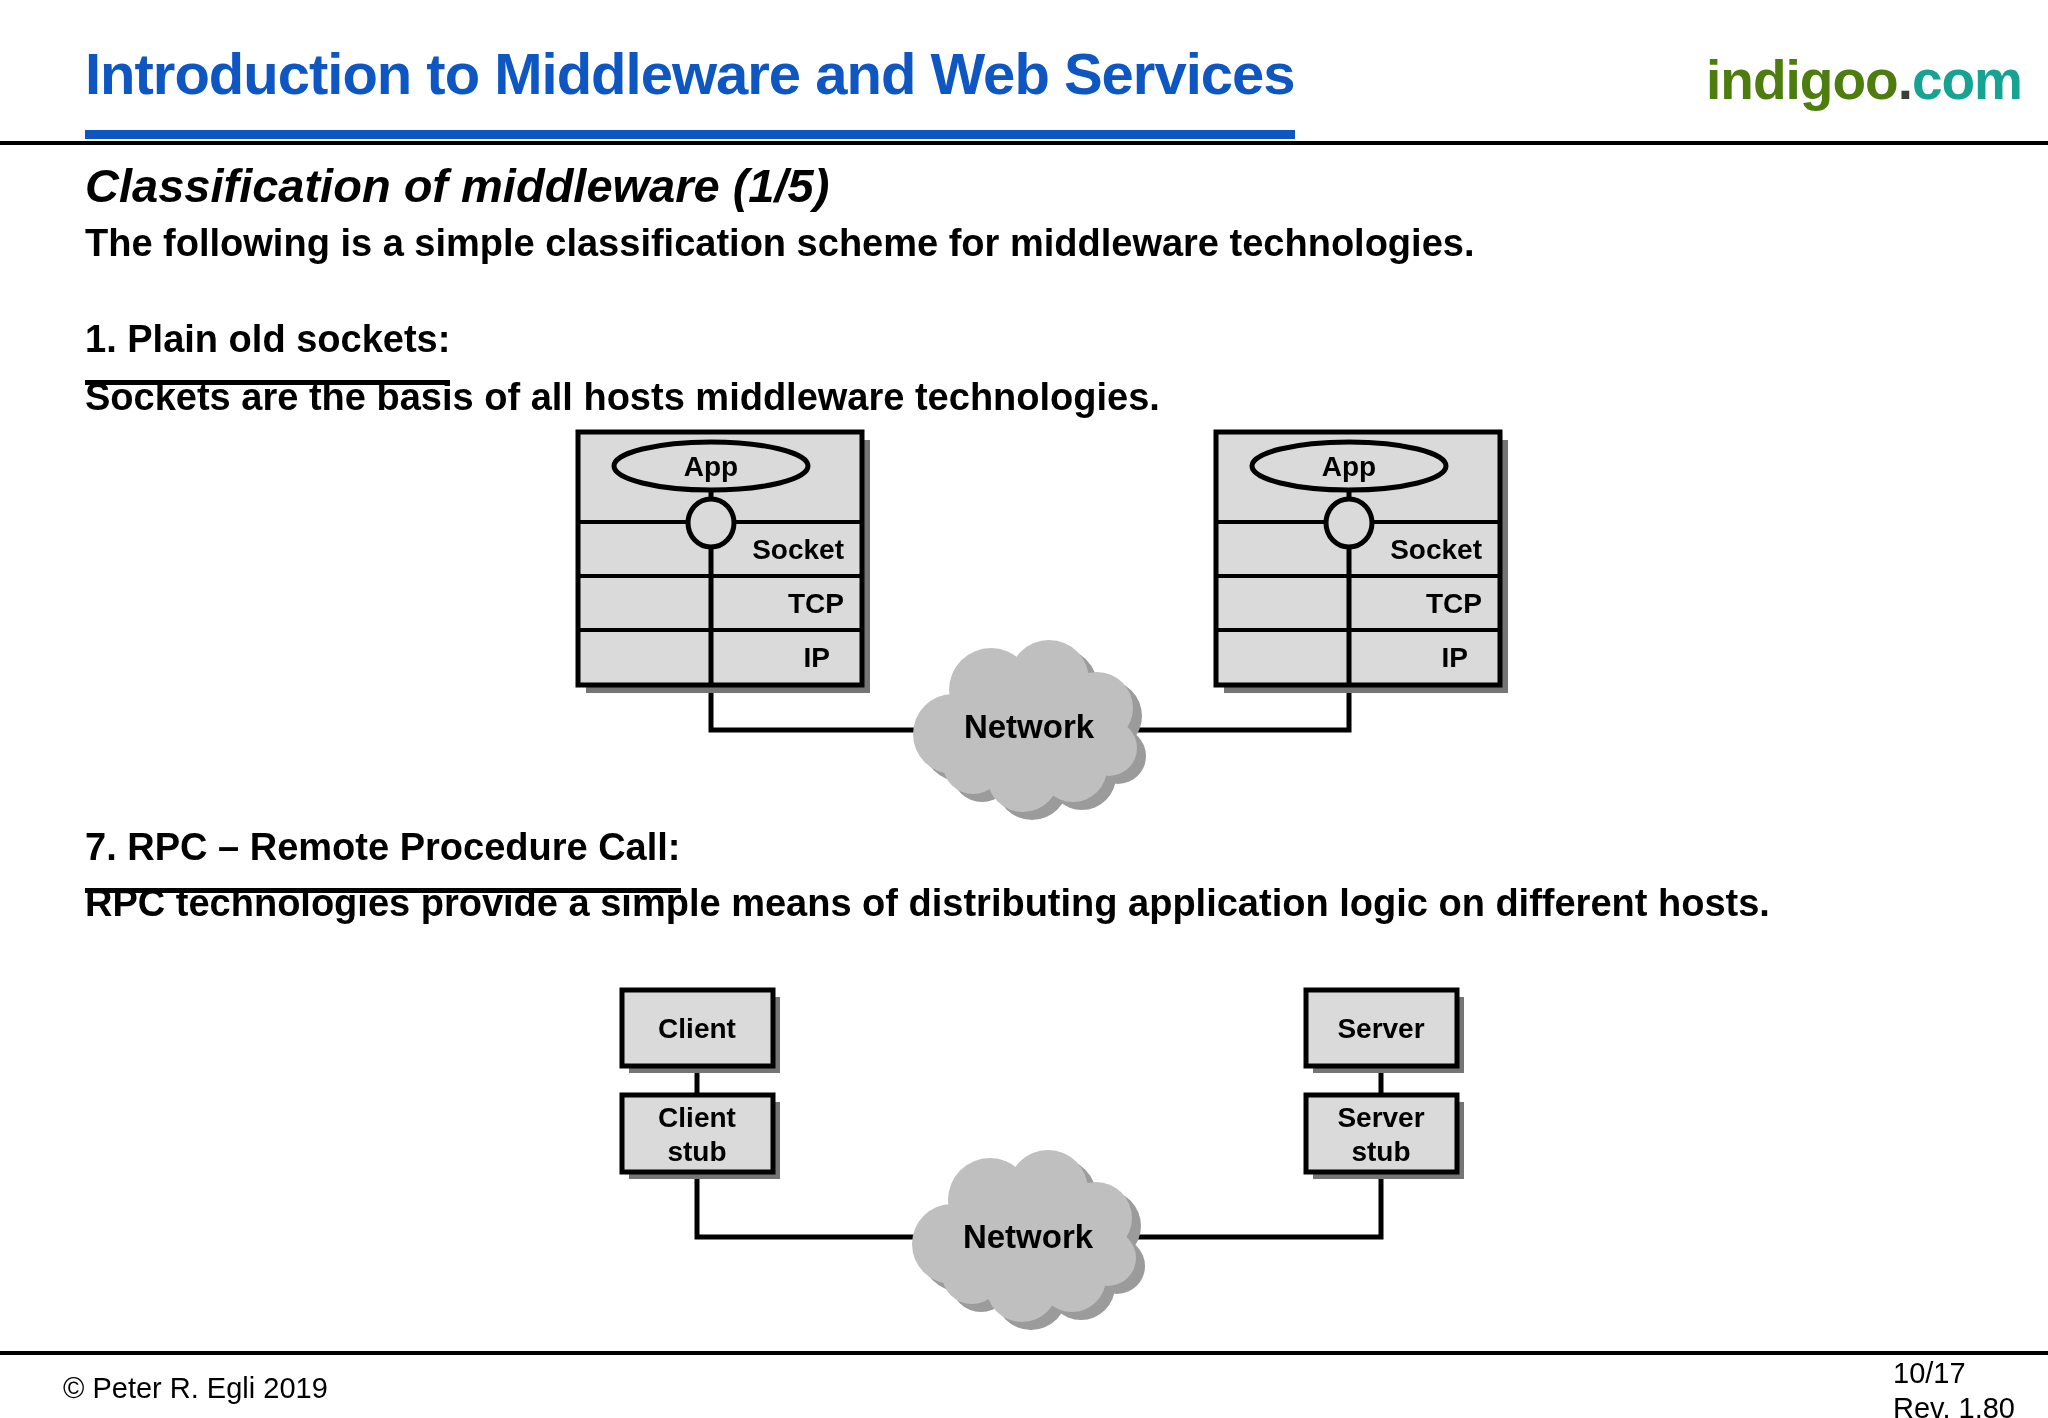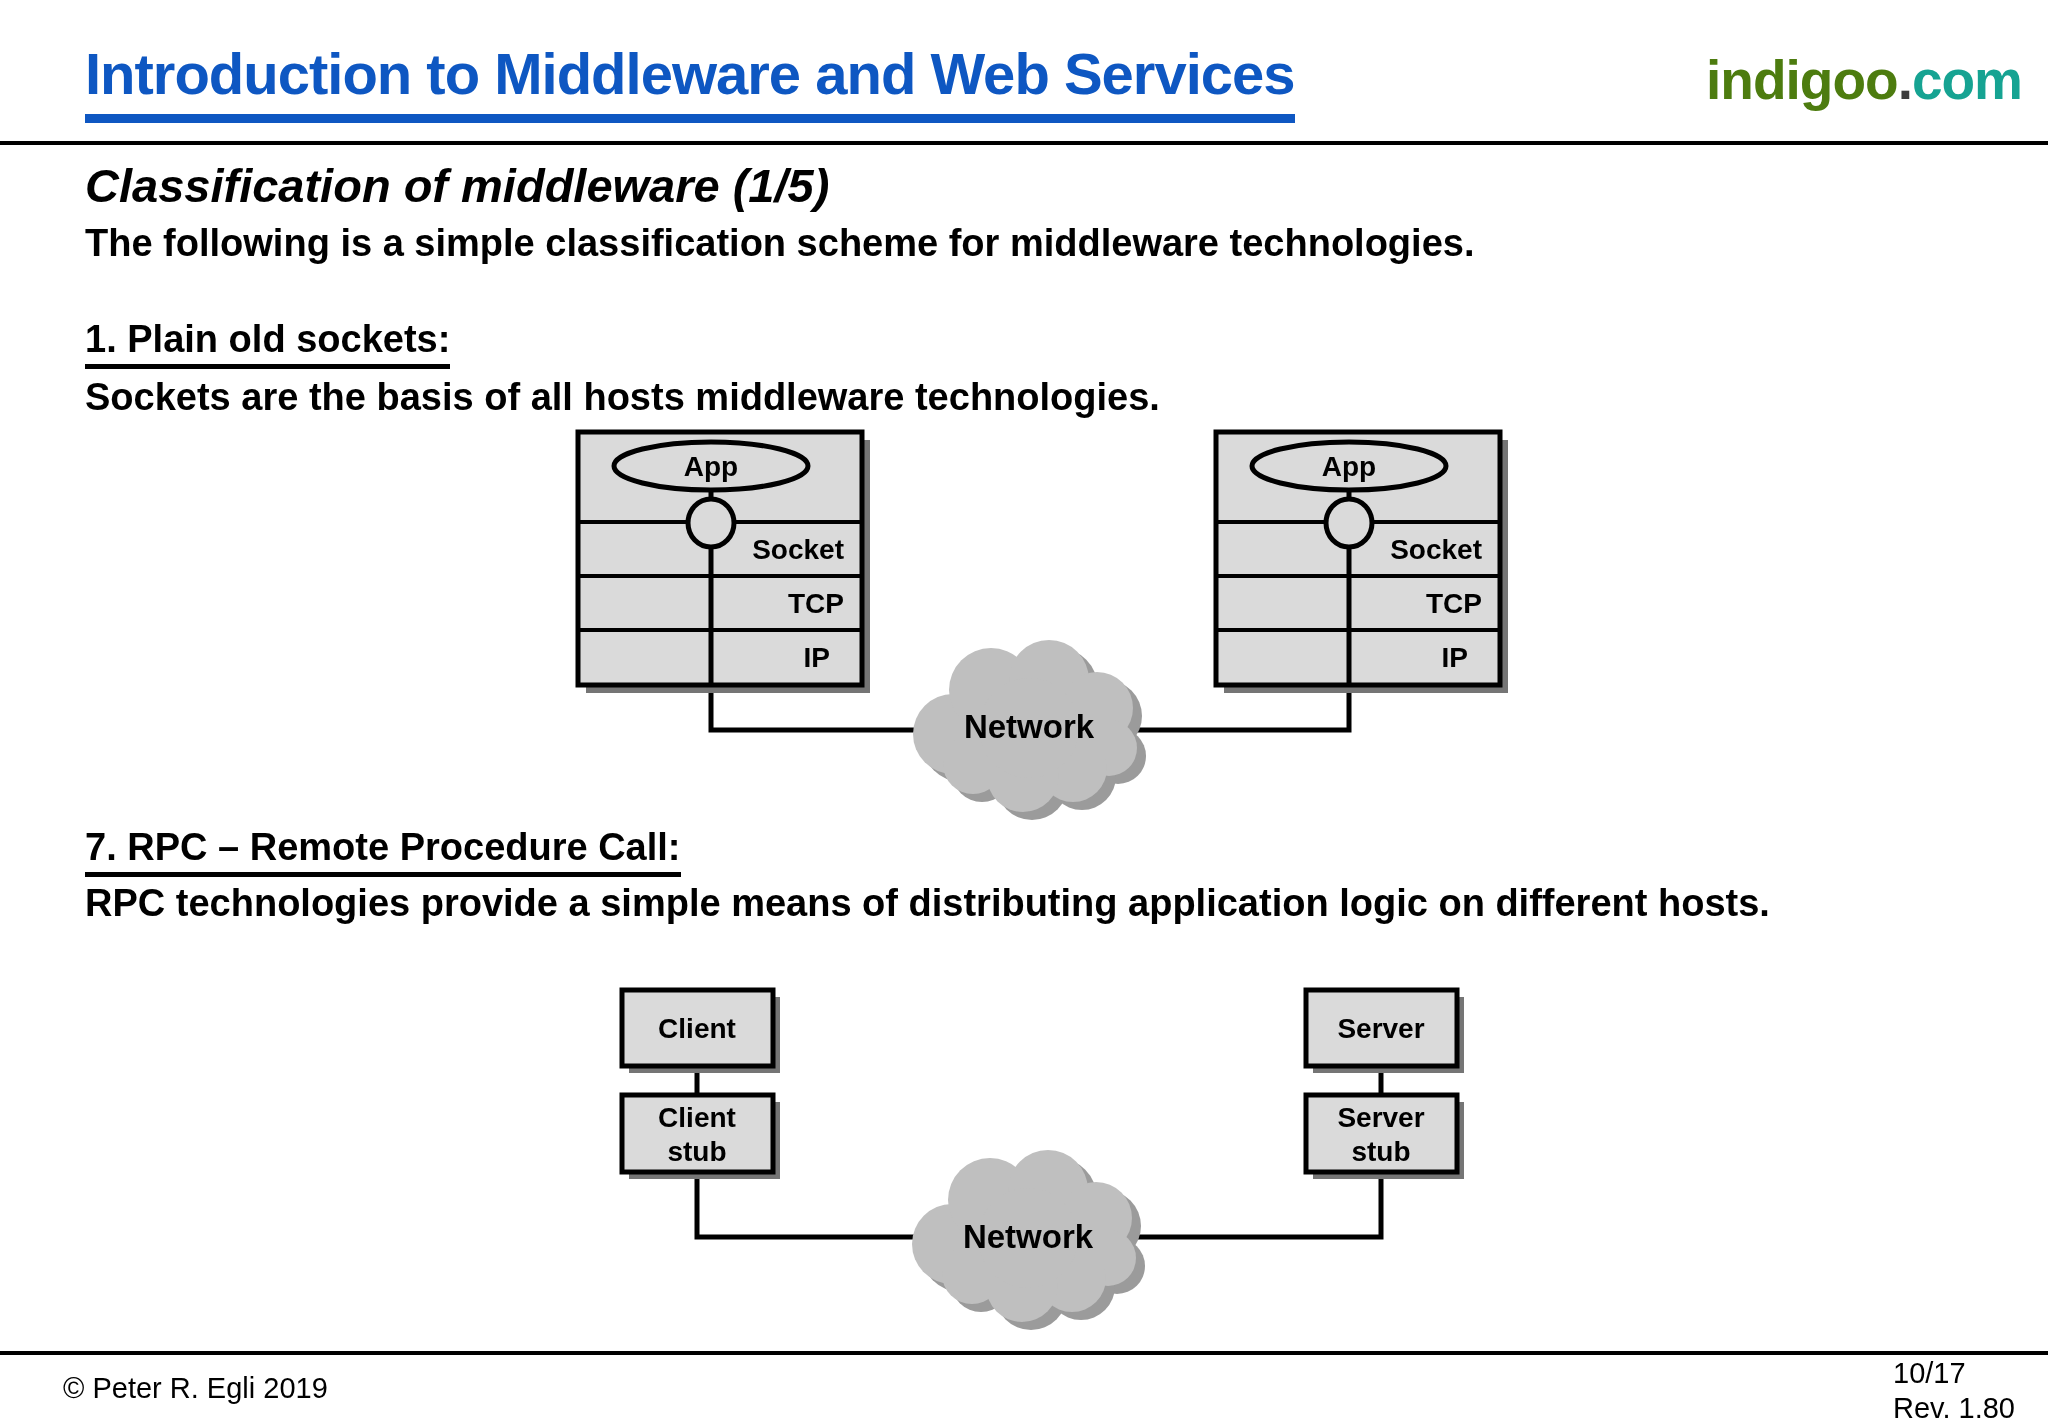--- a/index.html
+++ b/index.html
@@ -13,21 +13,21 @@
     color: #000000;
   }
   .abs { position: absolute; }
 
   
   .hdr-title {
     left: 85px; top: 40px;
     font-size: 58px; font-weight: bold;
     color: #0e57c2;
     border-bottom: 9px solid #0e57c2;
-    padding-bottom: 7px;
+    padding-bottom: 23px;
     display: inline-block;
     letter-spacing: -1px;
     white-space: nowrap;
   }
   .logo {
     right: 26px; top: 48px;
     font-size: 55px; font-weight: bold;
     white-space: nowrap;
     letter-spacing: -1px;
   }
@@ -52,21 +52,21 @@
     white-space: nowrap;
   }
   .section-heading {
     left: 85px;
     font-size: 38px; font-weight: bold;
     white-space: nowrap;
   }
   .section-heading > span {
     display: inline-block;
     border-bottom: 5px solid #000000;
-    padding-bottom: 3px;
+    padding-bottom: 19px;
   }
   .sec1-heading { top: 318px; }
   .sec1-body    { top: 376px; }
   .sec2-heading { top: 826px; }
   .sec2-body    { top: 882px; }
   .section-body {
     left: 85px;
     font-size: 38px; font-weight: bold;
     white-space: nowrap;
   }

